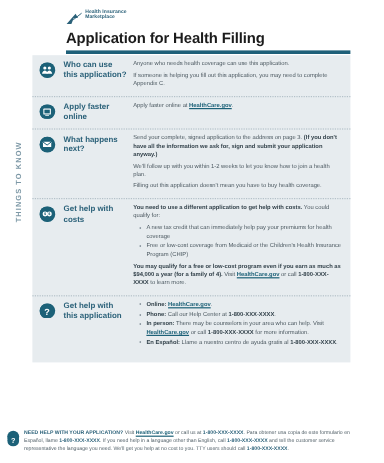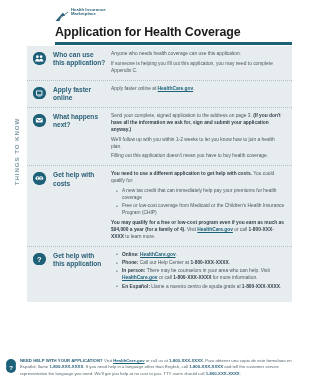--- a/index.html
+++ b/index.html
@@ -204,21 +204,21 @@
         <path d="M1 20 L16 3 L20 10 L13 10 L9 20 Z" fill="#2b6179"></path>
         <path d="M12 13 L26 2" stroke="#2b6179" stroke-width="1.6" fill="none"></path>
       </svg>
     </span>
     <span class="logo-text">
       <div class="logo-line1">Health Insurance</div>
       <div class="logo-line2">Marketplace</div>
     </span>
   </div>
 
-  <div class="page-title">Application for Health Coverage</div>
+  <div class="page-title">Application for Health Filling</div>
   <div class="title-rule"></div>
 
   <div class="things-to-know">THINGS TO KNOW</div>
 
   <div class="panel">
 
     <div class="row">
       <div class="icon-cell">
         <span class="icon">
           <svg viewBox="0 0 20 20" width="12.5" height="12.5">

